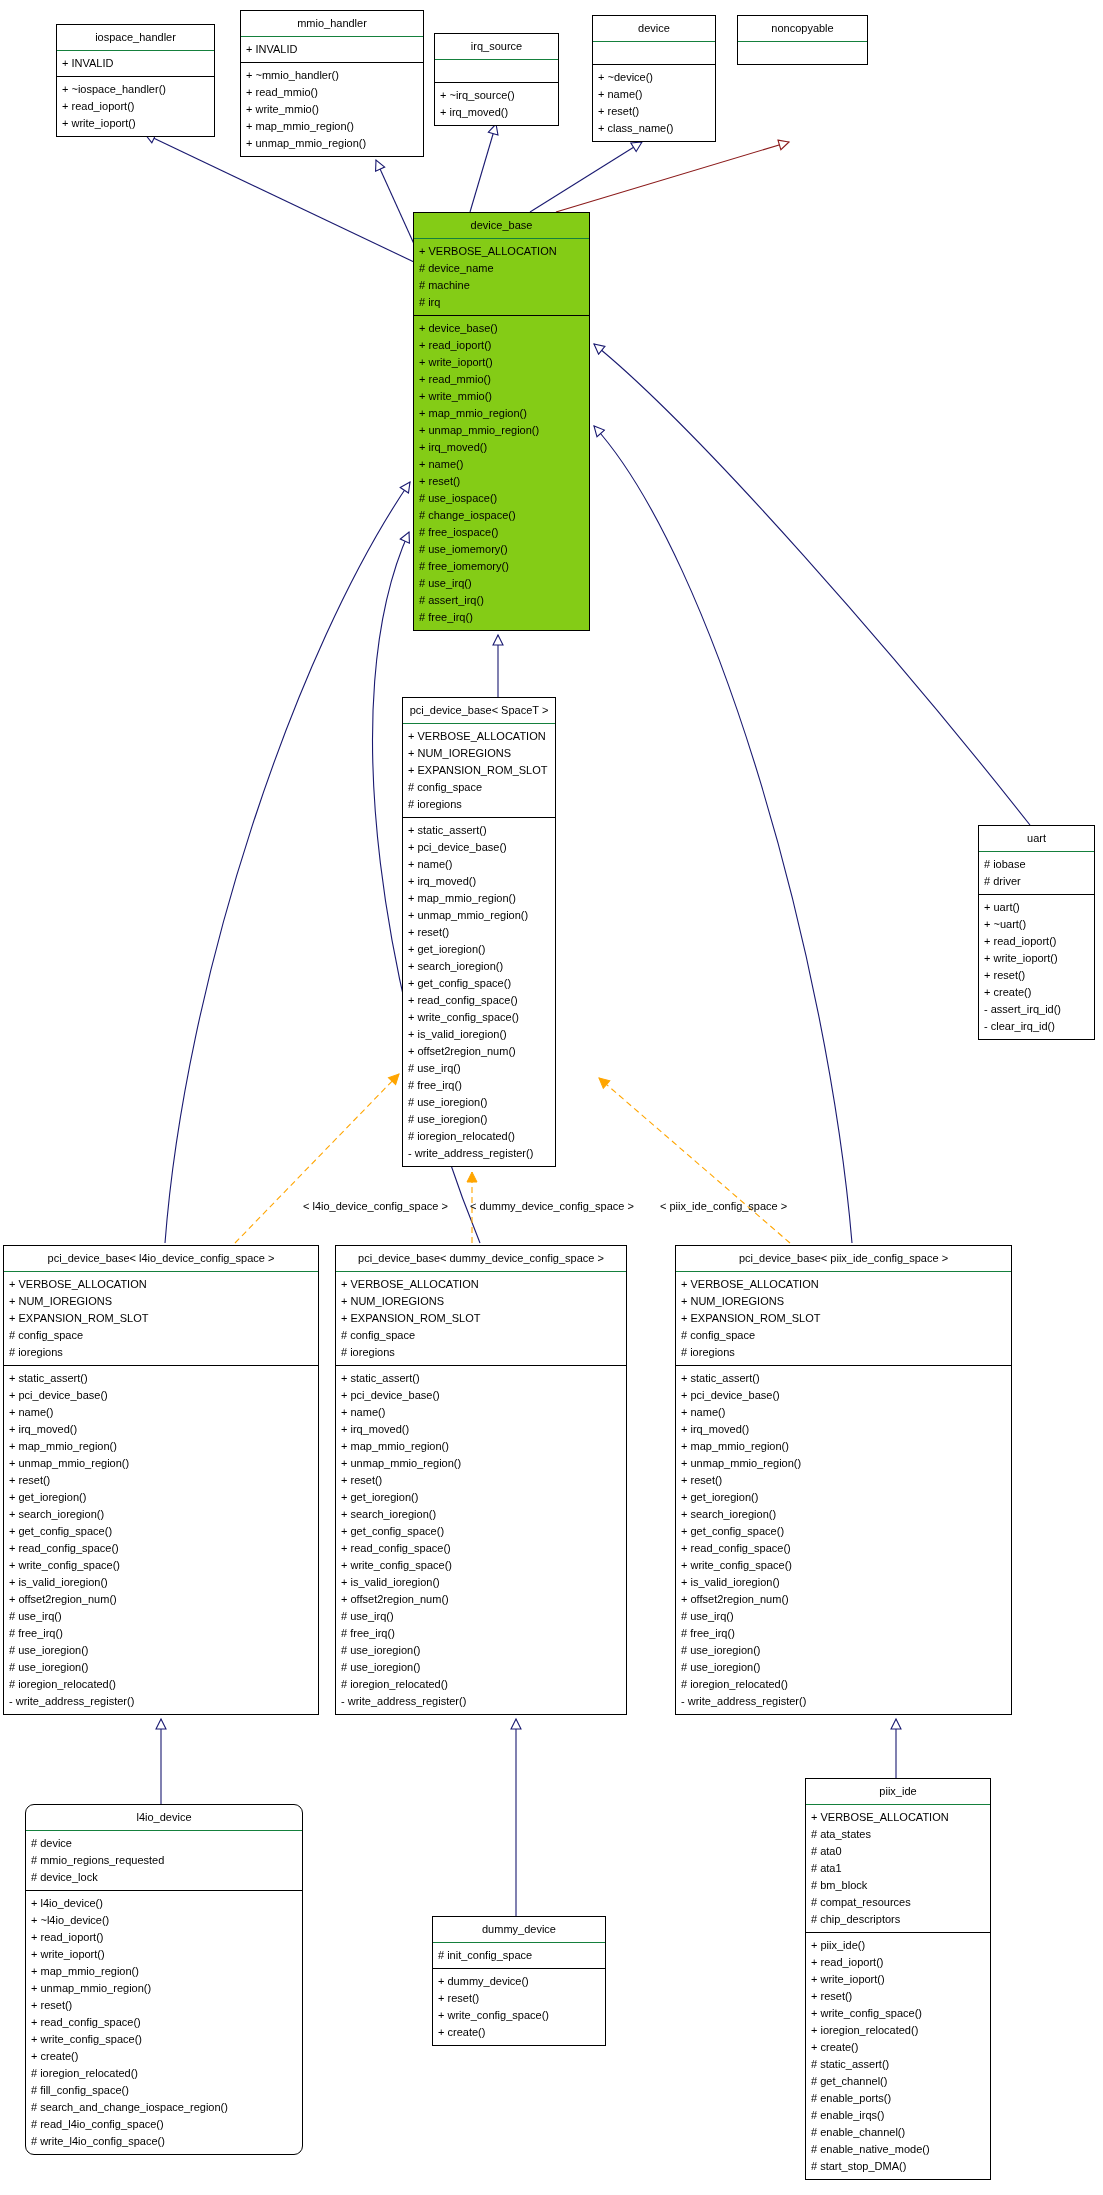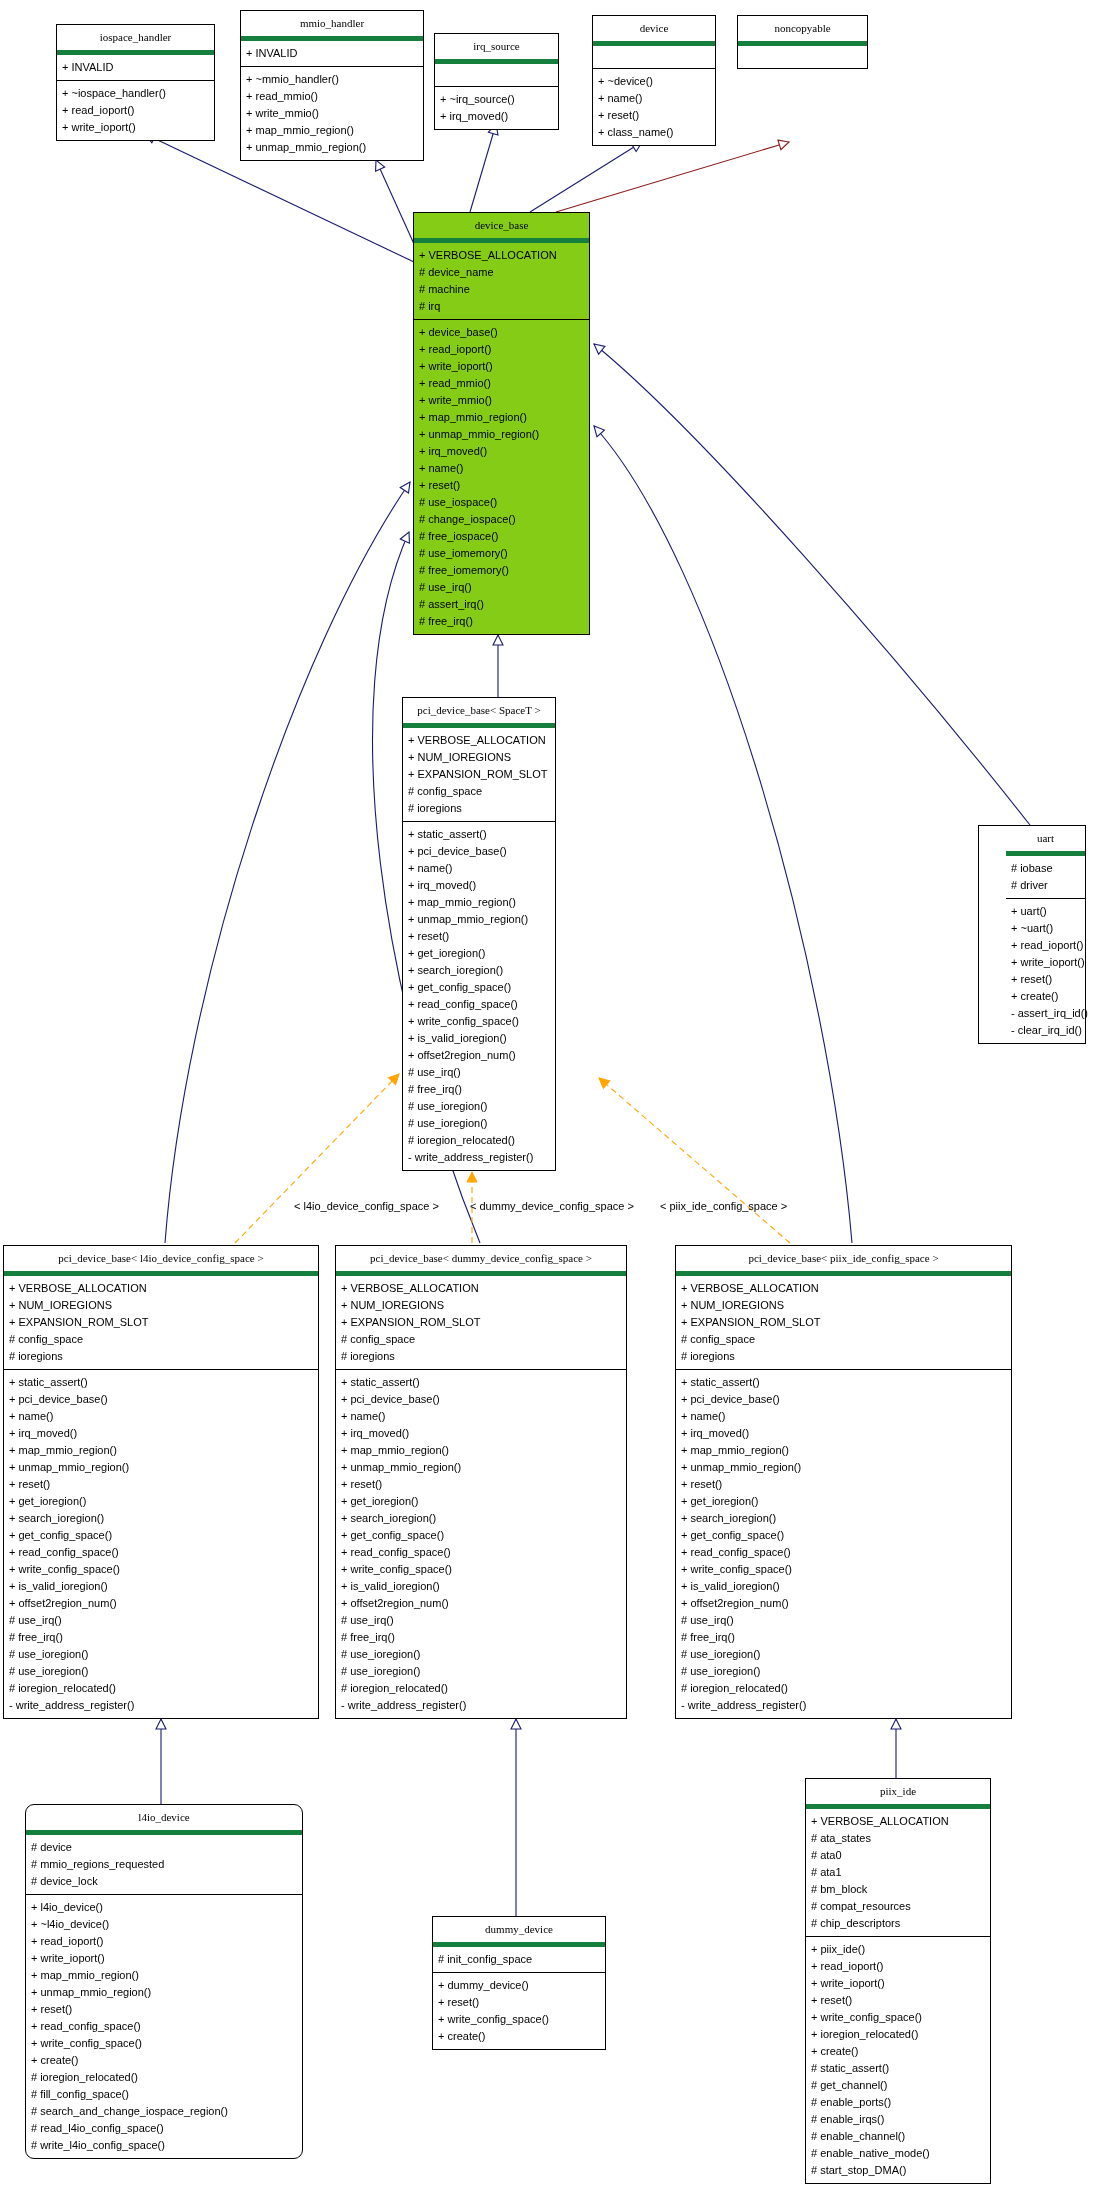--- a/index.html
+++ b/index.html
@@ -9,21 +9,21 @@
     background:#ffffff;overflow:hidden;
   }
   #arrow-layer{position:absolute;left:0;top:0;z-index:1;}
   .class-box{
     position:absolute;z-index:2;box-sizing:border-box;
     background:#ffffff;border:1px solid #000;
   }
   .class-box.hl{background:#84cc16;}
   .c-title{
     text-align:center;padding:4px 6px;line-height:17px;
-    border-bottom:5px solid #15803d;white-space:nowrap;font-family:Liberation Serif, serif;
+    border-bottom:1px solid #15803d;white-space:nowrap;
   }
   .c-sec{padding:4px 5px;line-height:17px;white-space:nowrap;}
   .c-attrs{min-height:14px;}
   .c-methods{border-top:1px solid #000;}
   .c-row{height:17px;}
   .tpl-label{
     position:absolute;z-index:3;line-height:17px;white-space:nowrap;color:#000;
   }
   .edge-inherit{stroke:#191970;fill:none;stroke-width:1.1;}
   .edge-private{stroke:#8b1a1a;fill:none;stroke-width:1.1;}
@@ -169,21 +169,21 @@
           <div class="c-row">+ is_valid_ioregion()</div>
           <div class="c-row">+ offset2region_num()</div>
           <div class="c-row"># use_irq()</div>
           <div class="c-row"># free_irq()</div>
           <div class="c-row"># use_ioregion()</div>
           <div class="c-row"># use_ioregion()</div>
           <div class="c-row"># ioregion_relocated()</div>
           <div class="c-row">- write_address_register()</div>
         </div>
       </div>
-      <div class="class-box" style="left: 978px; top: 825px; width: 108px; padding-left: 27px;">
+      <div class="class-box" style="left: 978px; top: 825px; width: 117px;">
         <div class="c-title">uart</div>
         <div class="c-sec c-attrs">
           <div class="c-row"># iobase</div>
           <div class="c-row"># driver</div>
         </div>
         <div class="c-sec c-methods">
           <div class="c-row">+ uart()</div>
           <div class="c-row">+ ~uart()</div>
           <div class="c-row">+ read_ioport()</div>
           <div class="c-row">+ write_ioport()</div>
@@ -349,16 +349,16 @@
           <div class="c-row"># get_channel()</div>
           <div class="c-row"># enable_ports()</div>
           <div class="c-row"># enable_irqs()</div>
           <div class="c-row"># enable_channel()</div>
           <div class="c-row"># enable_native_mode()</div>
           <div class="c-row"># start_stop_DMA()</div>
         </div>
       </div>
     </div>
 
-  <div class="tpl-label" style="left:294px;top:1198px">&lt; l4io_device_config_space &gt;</div>
+  <div class="tpl-label" style="left:303px;top:1198px">&lt; l4io_device_config_space &gt;</div>
   <div class="tpl-label" style="left:470px;top:1198px">&lt; dummy_device_config_space &gt;</div>
   <div class="tpl-label" style="left:660px;top:1198px">&lt; piix_ide_config_space &gt;</div>
 </div>
 
 </body></html>

